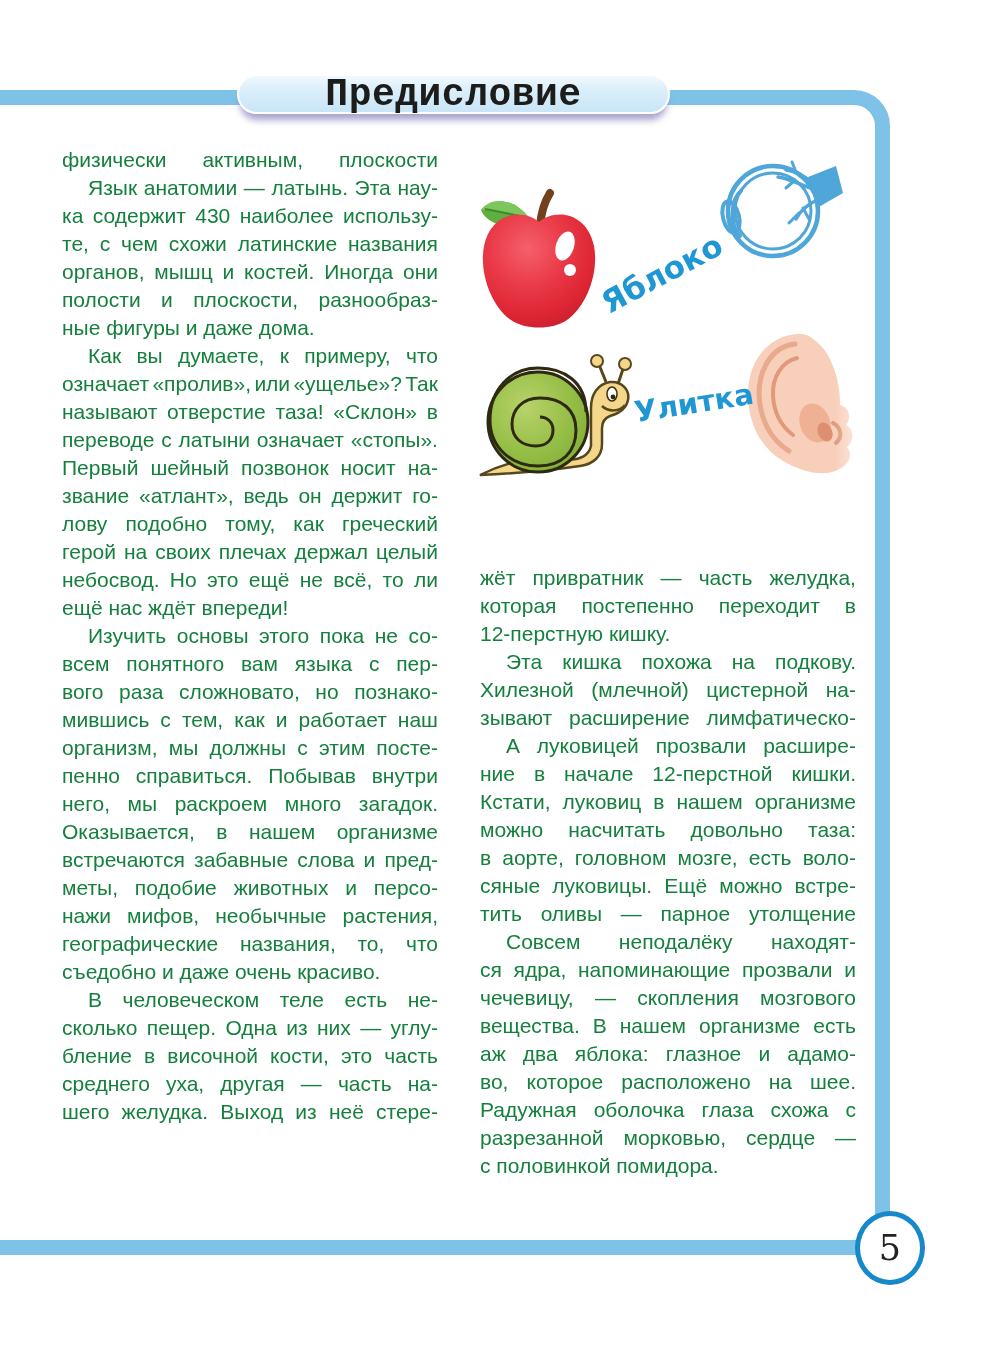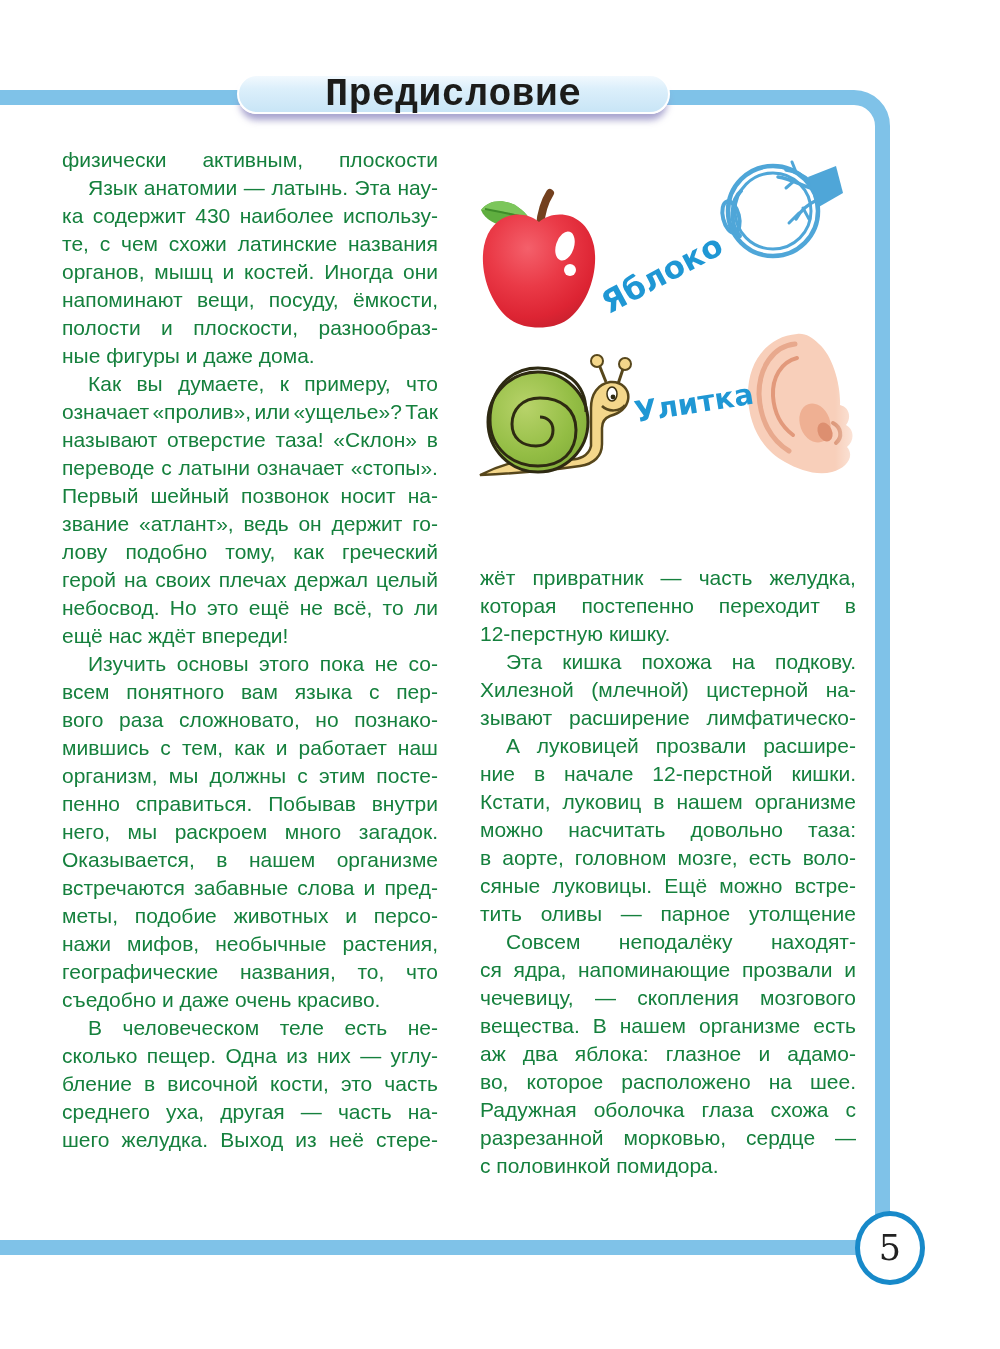--- a/index.html
+++ b/index.html
@@ -171,26 +171,20 @@
     </div>
     <div class="line just">
       <span>органов,</span>
       <span>мышц</span>
       <span>и</span>
       <span>костей.</span>
       <span>Иногда</span>
       <span>они</span>
     </div>
     <div class="line just">
-      <span>напоминают</span>
-      <span>вещи,</span>
-      <span>посуду,</span>
-      <span>ёмкости,</span>
-    </div>
-    <div class="line just">
       <span>полости</span>
       <span>и</span>
       <span>плоскости,</span>
       <span>разнообраз-</span>
     </div>
     <div class="line">ные фигуры и даже дома.</div>
     <div class="line just ind">
       <span>Как</span>
       <span>вы</span>
       <span>думаете,</span>

